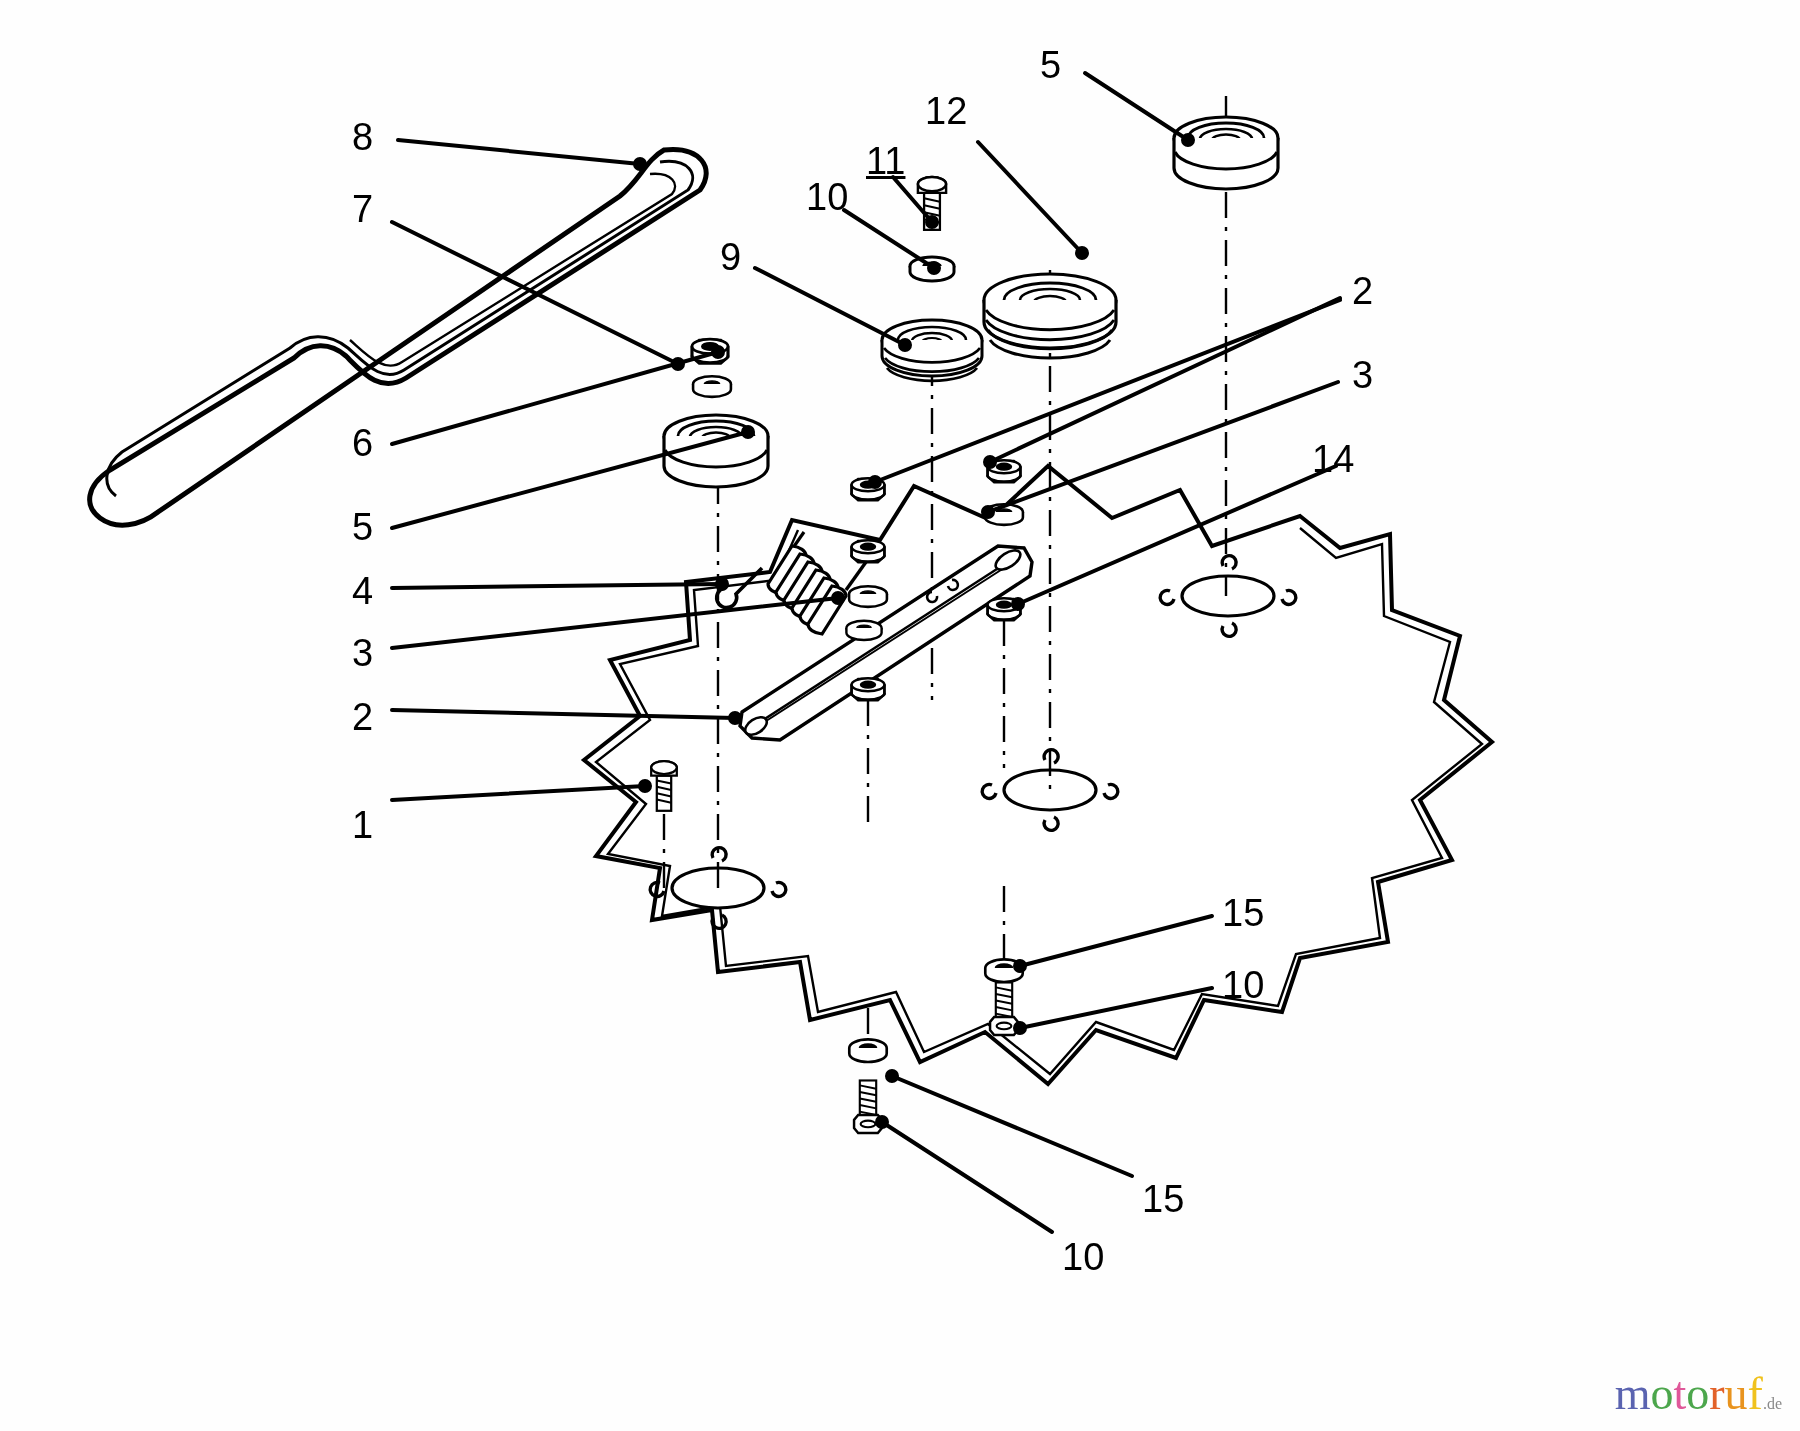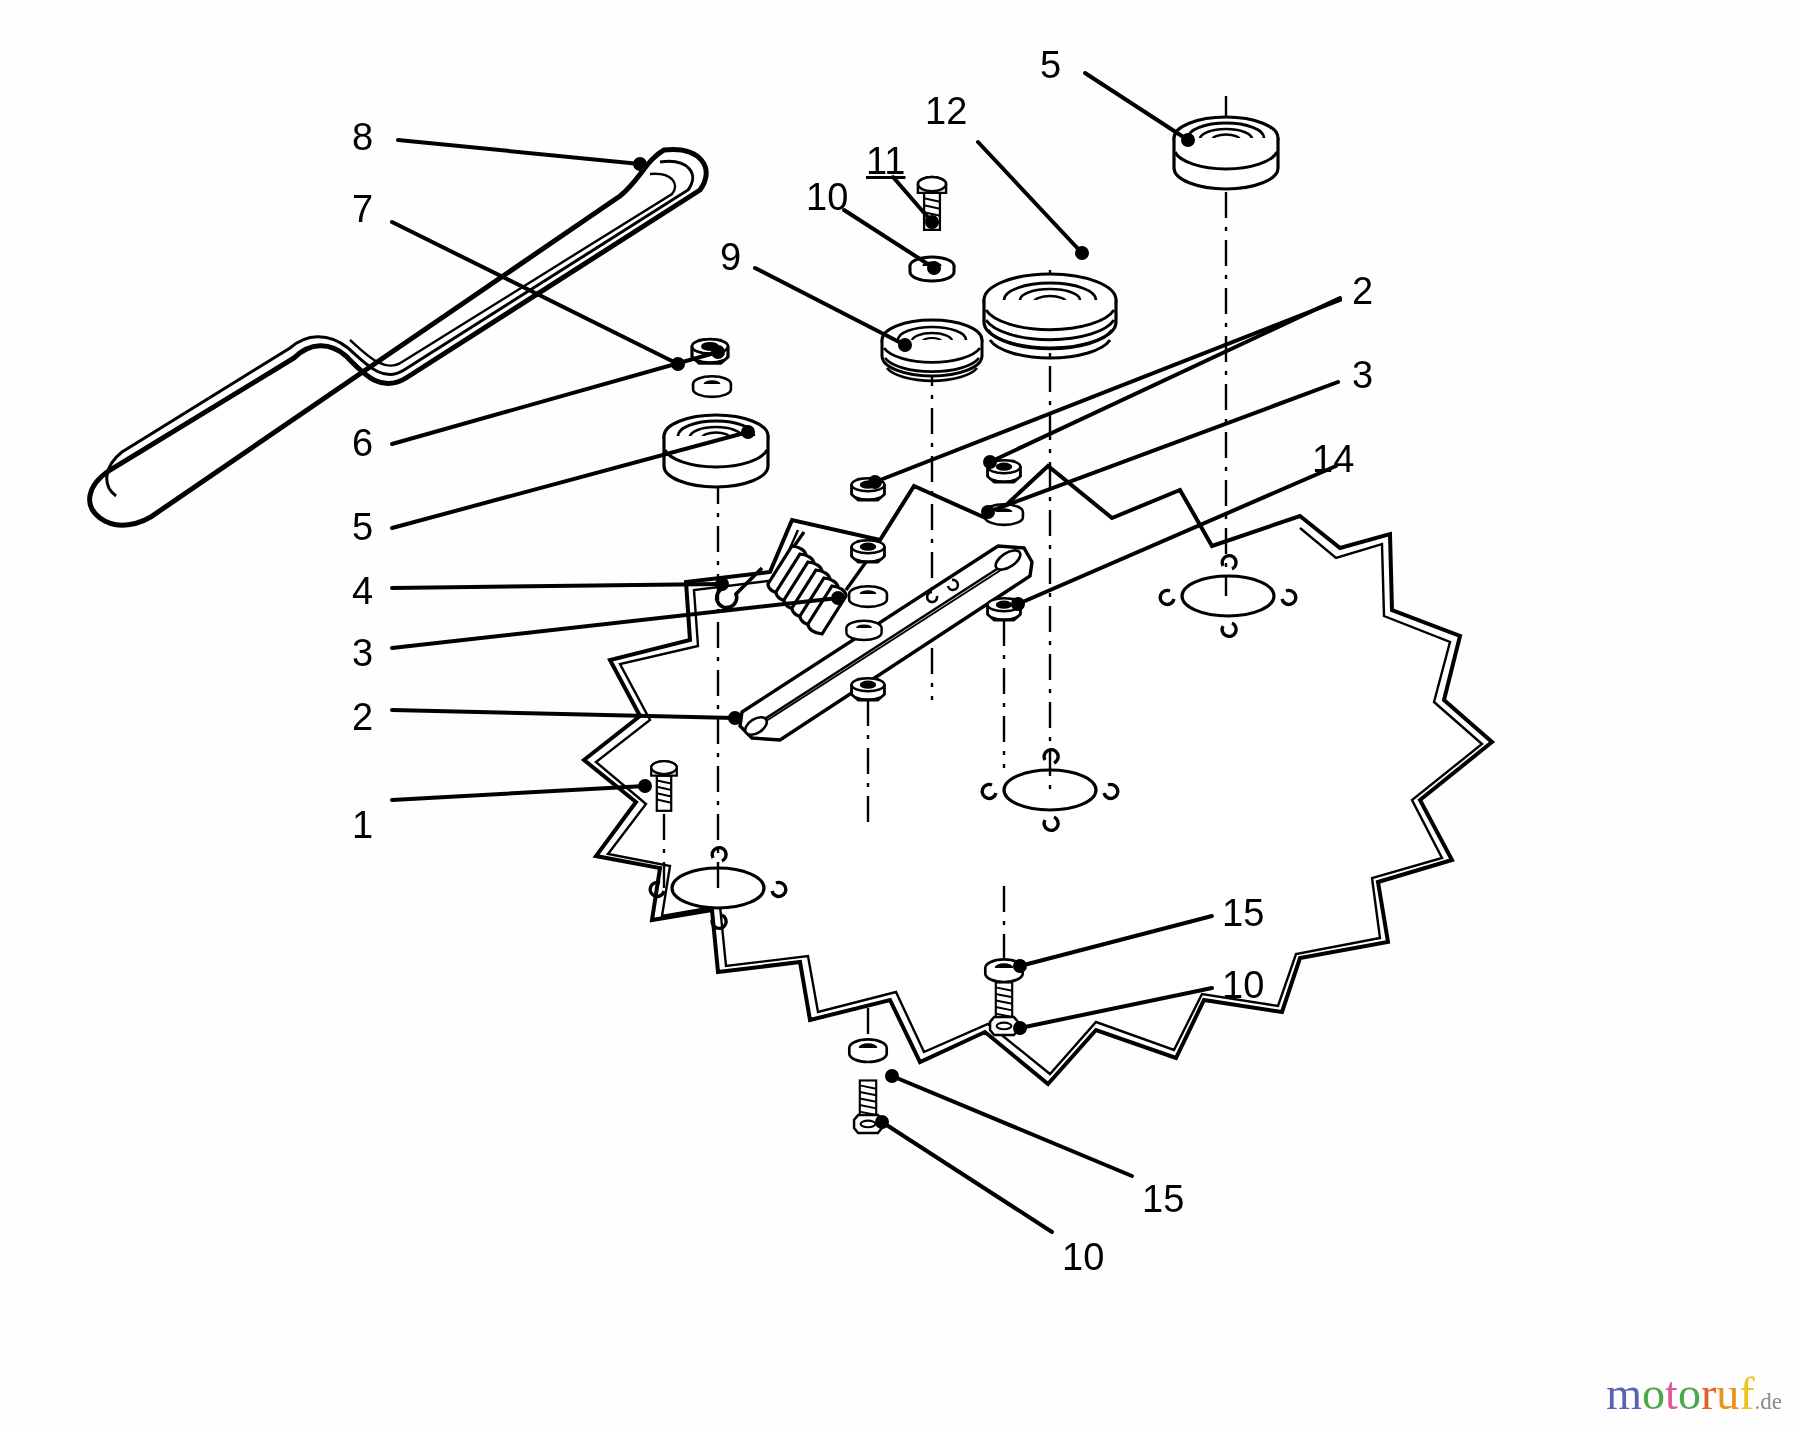--- a/index.html
+++ b/index.html
@@ -39,21 +39,21 @@
     right: 18px;
     bottom: 14px;
     font-family: "Liberation Serif", "DejaVu Serif", serif;
     font-size: 46px;
     line-height: 1;
     white-space: nowrap;
     user-select: none;
   }
   #watermark .wm-ch { font-weight: 400; }
   #watermark .wm-suffix {
-    font-size: 23px;
+    font-size: 16px;
     vertical-align: baseline;
   }
 </style>
 </head>
 <body>
 
 <div id="stage">
 
   <svg id="diagram-svg" viewBox="0 0 1800 1431">
     <defs>

